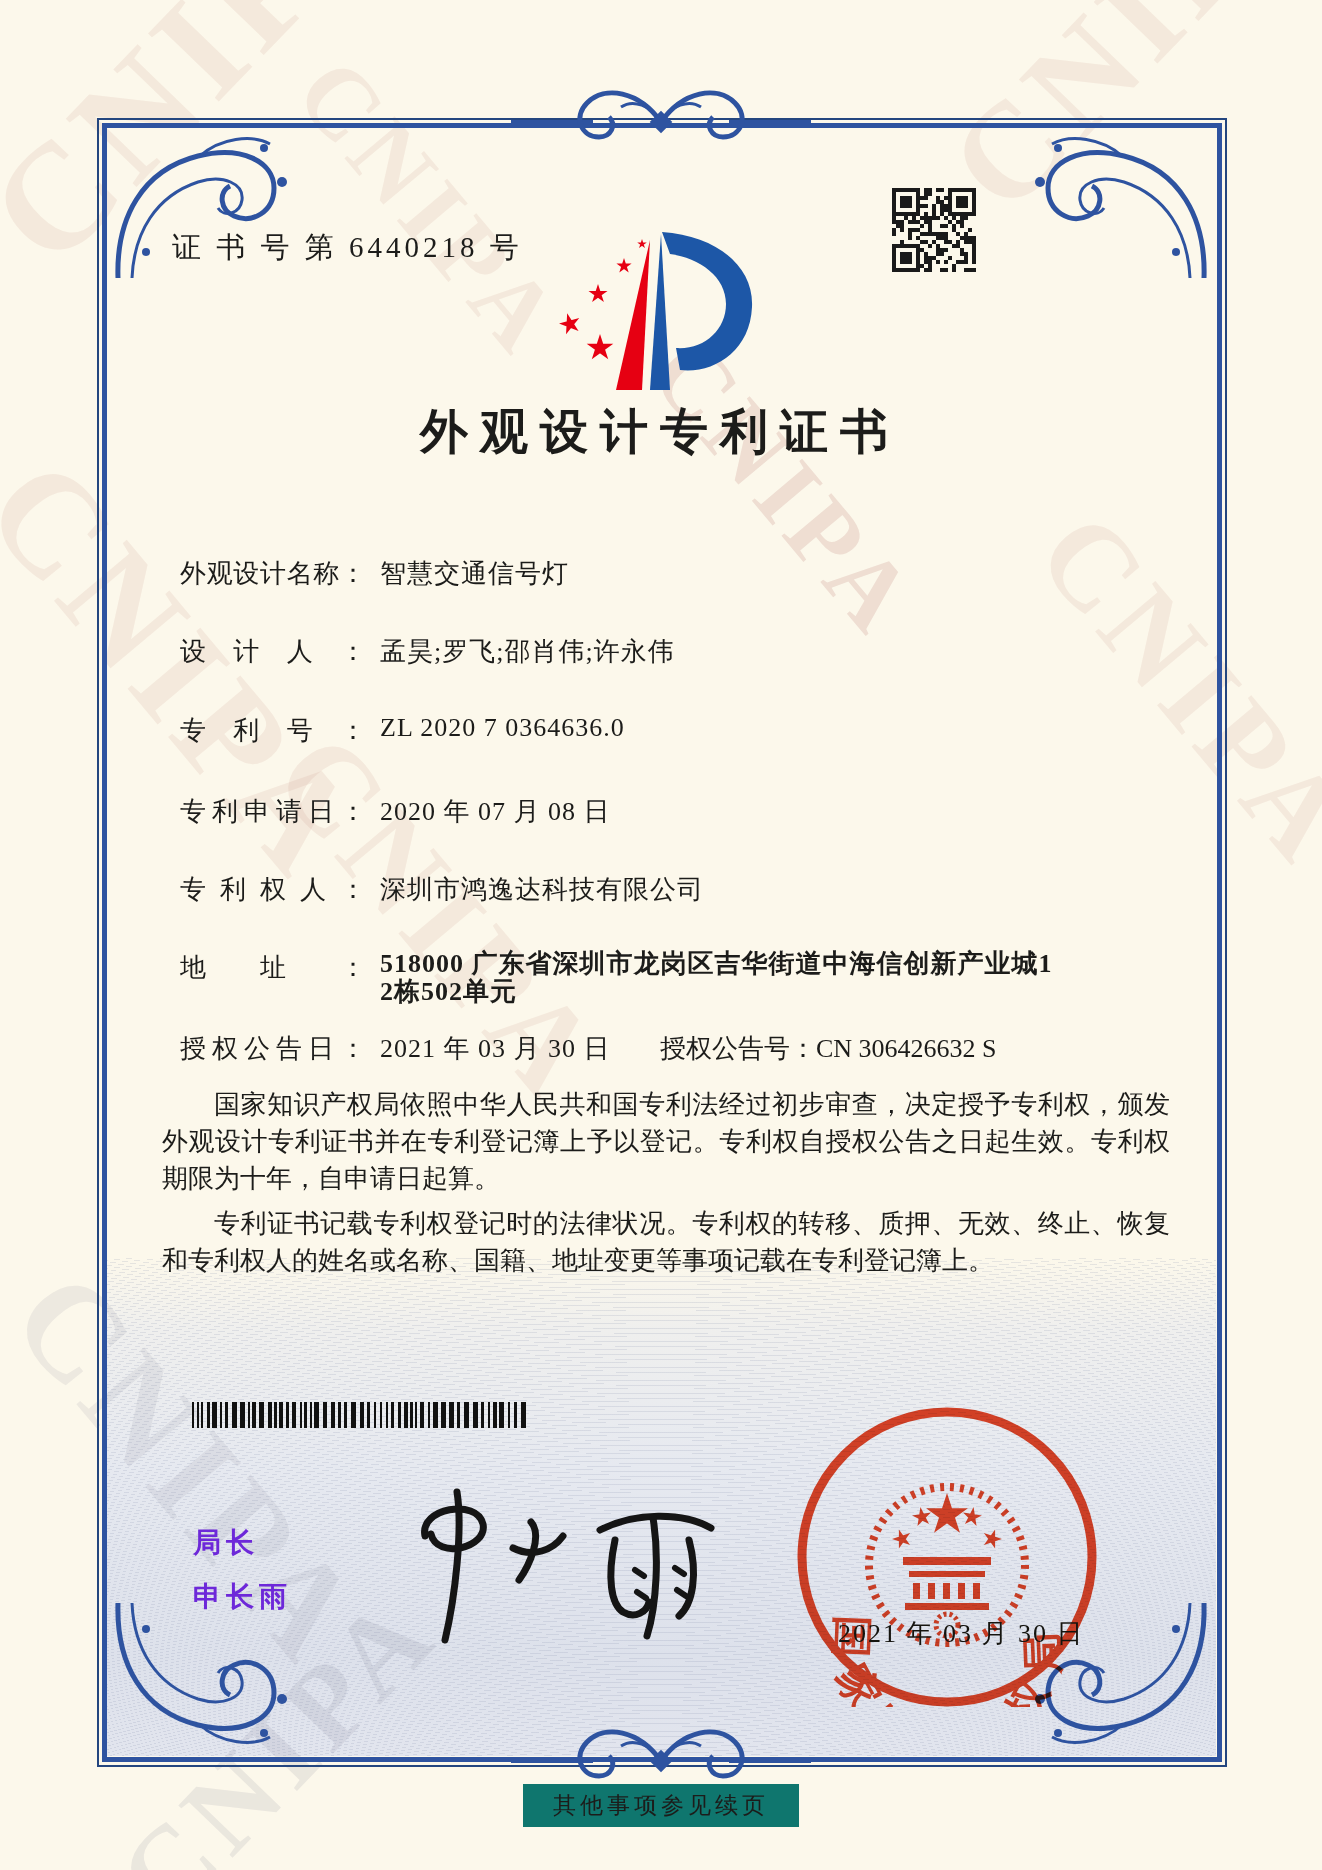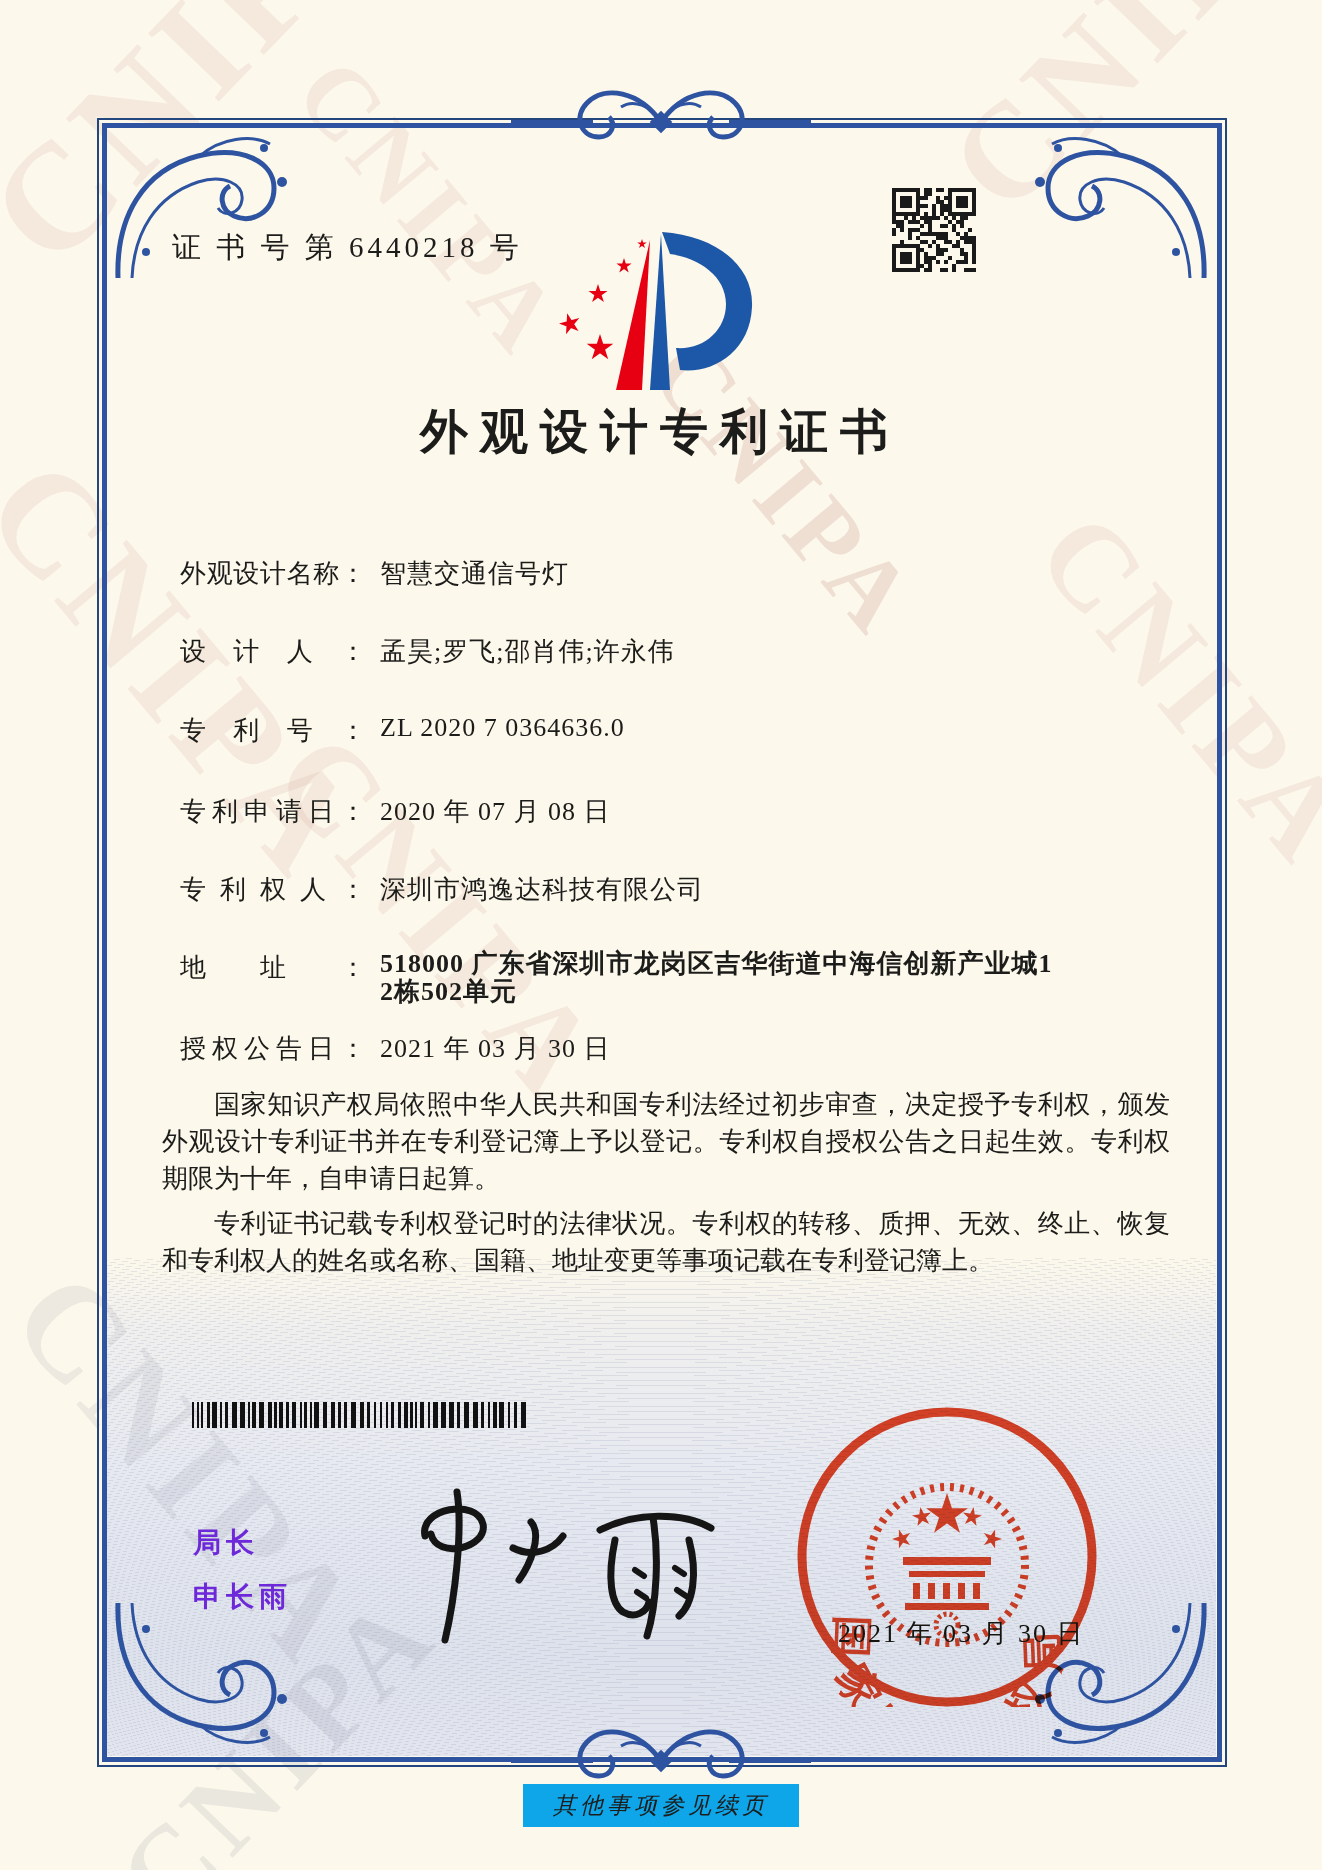--- a/index.html
+++ b/index.html
@@ -49,21 +49,21 @@
   .barcode{position:absolute;left:192px;top:1402px;z-index:2;}
   .director{position:absolute;left:193px;z-index:2;font-family:"Liberation Sans","DejaVu Sans",sans-serif;
             font-weight:600;font-size:28px;letter-spacing:5px;color:#6d28d9;}
   .dt{top:1524px}.dn{top:1578px}
   .sig{position:absolute;left:395px;top:1478px;z-index:2;}
   .seal{position:absolute;left:797px;top:1407px;z-index:3;opacity:.9;mix-blend-mode:multiply;}
   .seal-date{position:absolute;left:838px;top:1616px;font-size:26px;letter-spacing:2px;color:#15140f;z-index:4;}
   .page-num{position:absolute;left:97px;top:1710px;width:1126px;text-align:center;
             font-size:22px;letter-spacing:3px;color:#33332f;z-index:4;}
   .note{position:absolute;left:50%;top:1784px;transform:translateX(-50%);
-        background:#0ea5e9;padding:6px 30px;font-size:23px;letter-spacing:4px;z-index:2;font-style:italic;}
+        background:#0f766e;padding:6px 30px;font-size:23px;letter-spacing:4px;z-index:2;}
   .ornaments{position:absolute;left:0;top:0;z-index:2;pointer-events:none;}
 </style>
 </head>
 <body>
 
 <div id="page">
 
   <div class="wm wm1">CNIPA</div>
   <div class="wm wm2">CNIPA</div>
   <div class="wm wm3">CNIPA</div>
@@ -371,20 +371,23 @@
     <span class="f-label">专利申请日：</span><span class="f-value">2020 年 07 月 08 日</span>
   </div>
   <div class="row r4">
     <span class="f-label">专利权人：</span><span class="f-value">深圳市鸿逸达科技有限公司</span>
   </div>
   <div class="row r5">
     <span class="f-label">地址：</span><span class="f-value addr">518000 广东省深圳市龙岗区吉华街道中海信创新产业城12栋502单元</span>
   </div>
   <div class="row r6">
     <span class="f-label">授权公告日：</span><span class="f-value">2021 年 03 月 30 日</span>
+    <span class="grant-no">
+      <span>授权公告号：</span><span>CN 306426632 S</span>
+    </span>
   </div>
 
   <div class="paras">
     <p>国家知识产权局依照中华人民共和国专利法经过初步审查，决定授予专利权，颁发外观设计专利证书并在专利登记簿上予以登记。专利权自授权公告之日起生效。专利权期限为十年，自申请日起算。</p>
     <p>专利证书记载专利权登记时的法律状况。专利权的转移、质押、无效、终止、恢复和专利权人的姓名或名称、国籍、地址变更等事项记载在专利登记簿上。</p>
   </div>
 
   <svg class="barcode" id="barcode" width="335" height="26" fill="#111">
       <rect x="0" y="0" width="2" height="26"></rect>
       <rect x="5" y="0" width="2" height="26"></rect>

